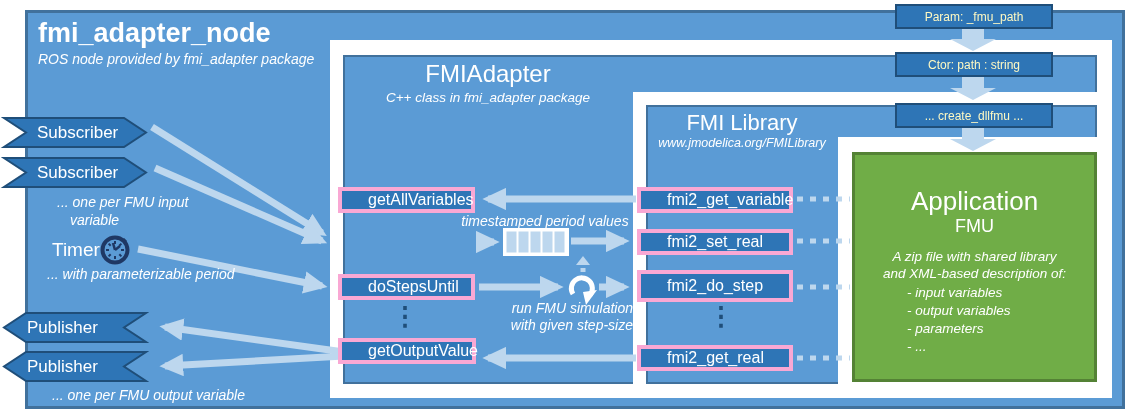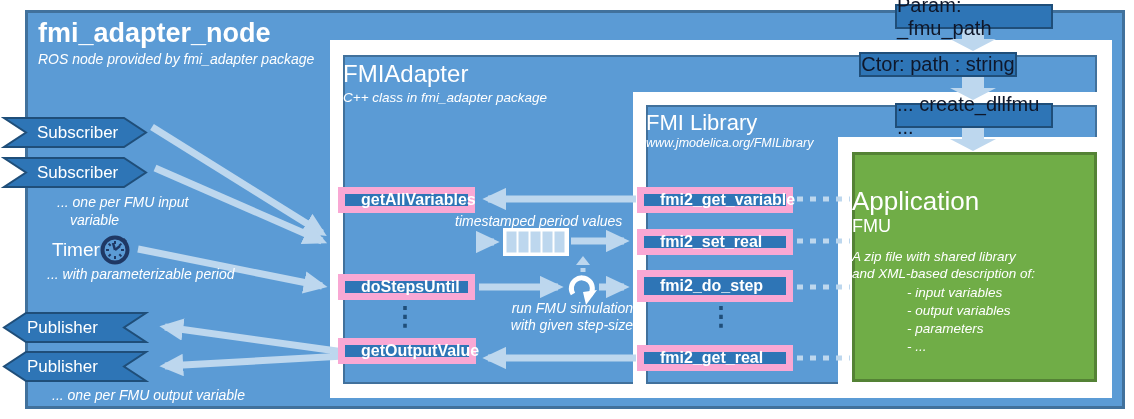--- a/index.html
+++ b/index.html
@@ -1,27 +1,27 @@
 <!DOCTYPE html>
 <html><head>
 <meta charset="utf-8">
 <style>
   html,body{margin:0;padding:0;background:#fff;}
   #canvas{position:relative;width:1134px;height:419px;background:#fff;overflow:hidden;
           font-family:"Liberation Sans",sans-serif;}
   .abs{position:absolute;box-sizing:border-box;}
   .bluebox{background:#5b9bd5;border:3px solid #41719c;}
   .whiteframe{background:#ffffff;}
-  .btn{background:#2e75b6;border:7px solid #f9a8d4;color:#fff;font-size:16px;
-       display:flex;align-items:center;padding-left:16px;z-index:9;font-weight:bold;}
-  .chainbox{background:#2e75b6;border:2px solid #1f4e79;color:#0f172a;font-size:20px;
+  .btn{background:#2e75b6;border:4px solid #f9a8d4;color:#fff;font-size:16px;
+       display:flex;align-items:center;padding-left:26px;z-index:9;}
+  .chainbox{background:#2e75b6;border:2px solid #1f4e79;color:#fef9c3;font-size:12px;
        display:flex;align-items:center;justify-content:center;z-index:10;}
   .wtxt{color:#fff;z-index:9;}
   .ital{font-style:italic;}
-  .ctr{}
+  .ctr{text-align:center;}
   .rgt{text-align:right;}
   .ellip{color:#1f4e79;font-weight:bold;font-size:26px;line-height:26px;z-index:9;}
   svg.overlay{position:absolute;left:0;top:0;z-index:8;}
 </style>
 </head>
 <body>
 
 <div id="canvas">
 
   <div class="abs bluebox" style="left:25px;top:10px;width:1100px;height:399px;z-index:1;"></div>
@@ -137,16 +137,16 @@
   <div class="abs btn" style="left:637px;top:229px;width:156px;height:26px;">fmi2_set_real</div>
   <div class="abs btn" style="left:637px;top:270px;width:156px;height:32px;">fmi2_do_step</div>
   <div class="abs ellip" style="left:708px;top:303px;">⋮</div>
   <div class="abs btn" style="left:637px;top:345px;width:156px;height:26px;">fmi2_get_real</div>
 
   <div class="abs wtxt ital ctr" style="left:455px;top:213px;width:180px;font-size:14px;">timestamped period values</div>
   <div class="abs wtxt ital rgt" style="left:455px;top:300px;width:178px;font-size:14px;">run FMU simulation</div>
   <div class="abs wtxt ital rgt" style="left:455px;top:317px;width:178px;font-size:14px;">with given step-size</div>
 
   <div class="abs chainbox" style="left:895px;top:4px;width:158px;height:25px;">Param: _fmu_path</div>
-  <div class="abs chainbox" style="left:859px;top:52px;width:158px;height:25px;">Ctor: path : string</div>
+  <div class="abs chainbox" style="left:895px;top:52px;width:158px;height:25px;">Ctor: path : string</div>
   <div class="abs chainbox" style="left:895px;top:103px;width:158px;height:25px;">... create_dllfmu ...</div>
 
 </div>
 
 </body></html>

